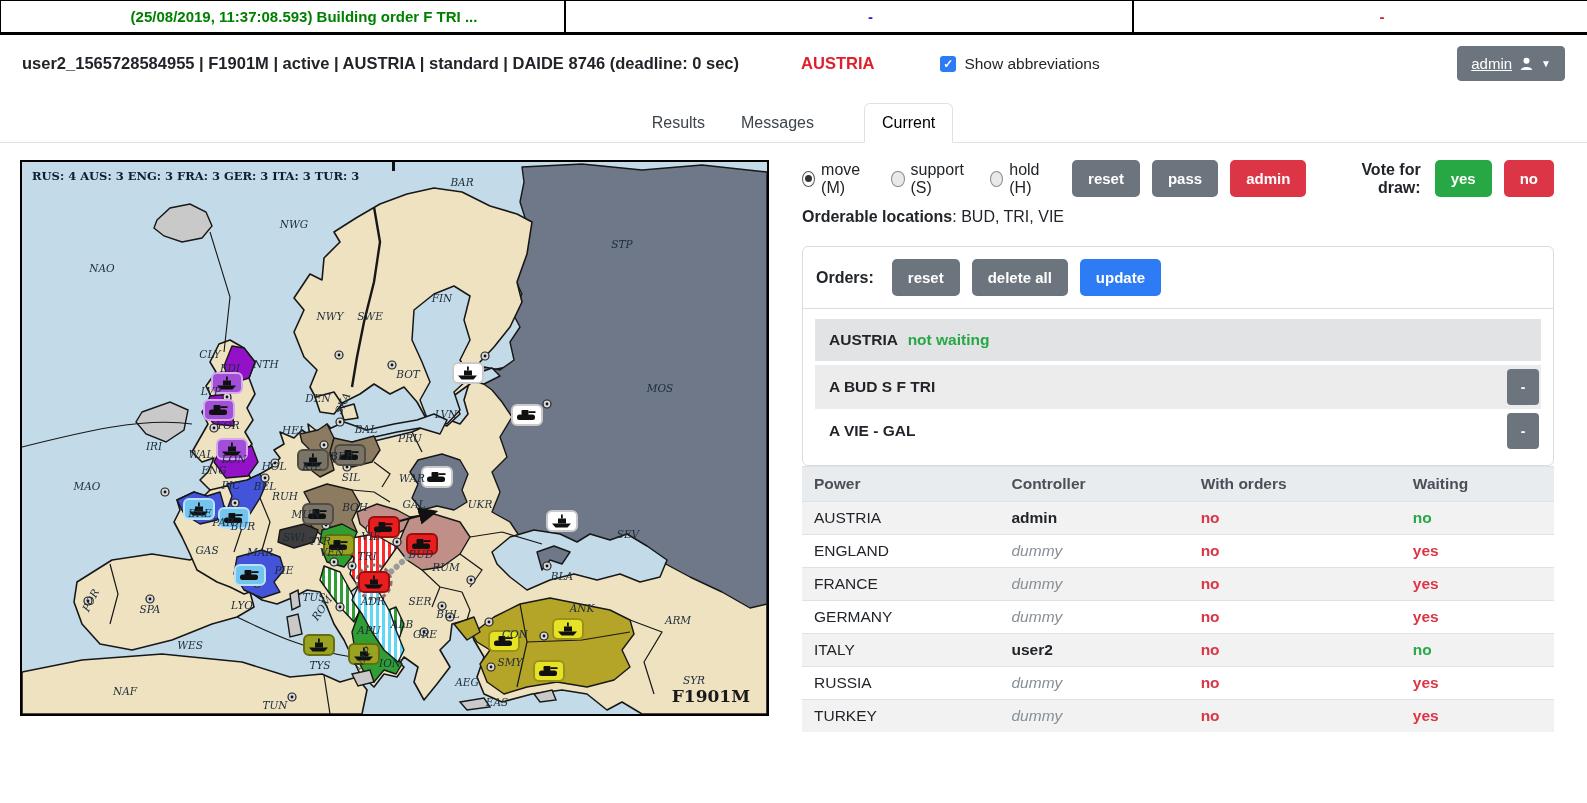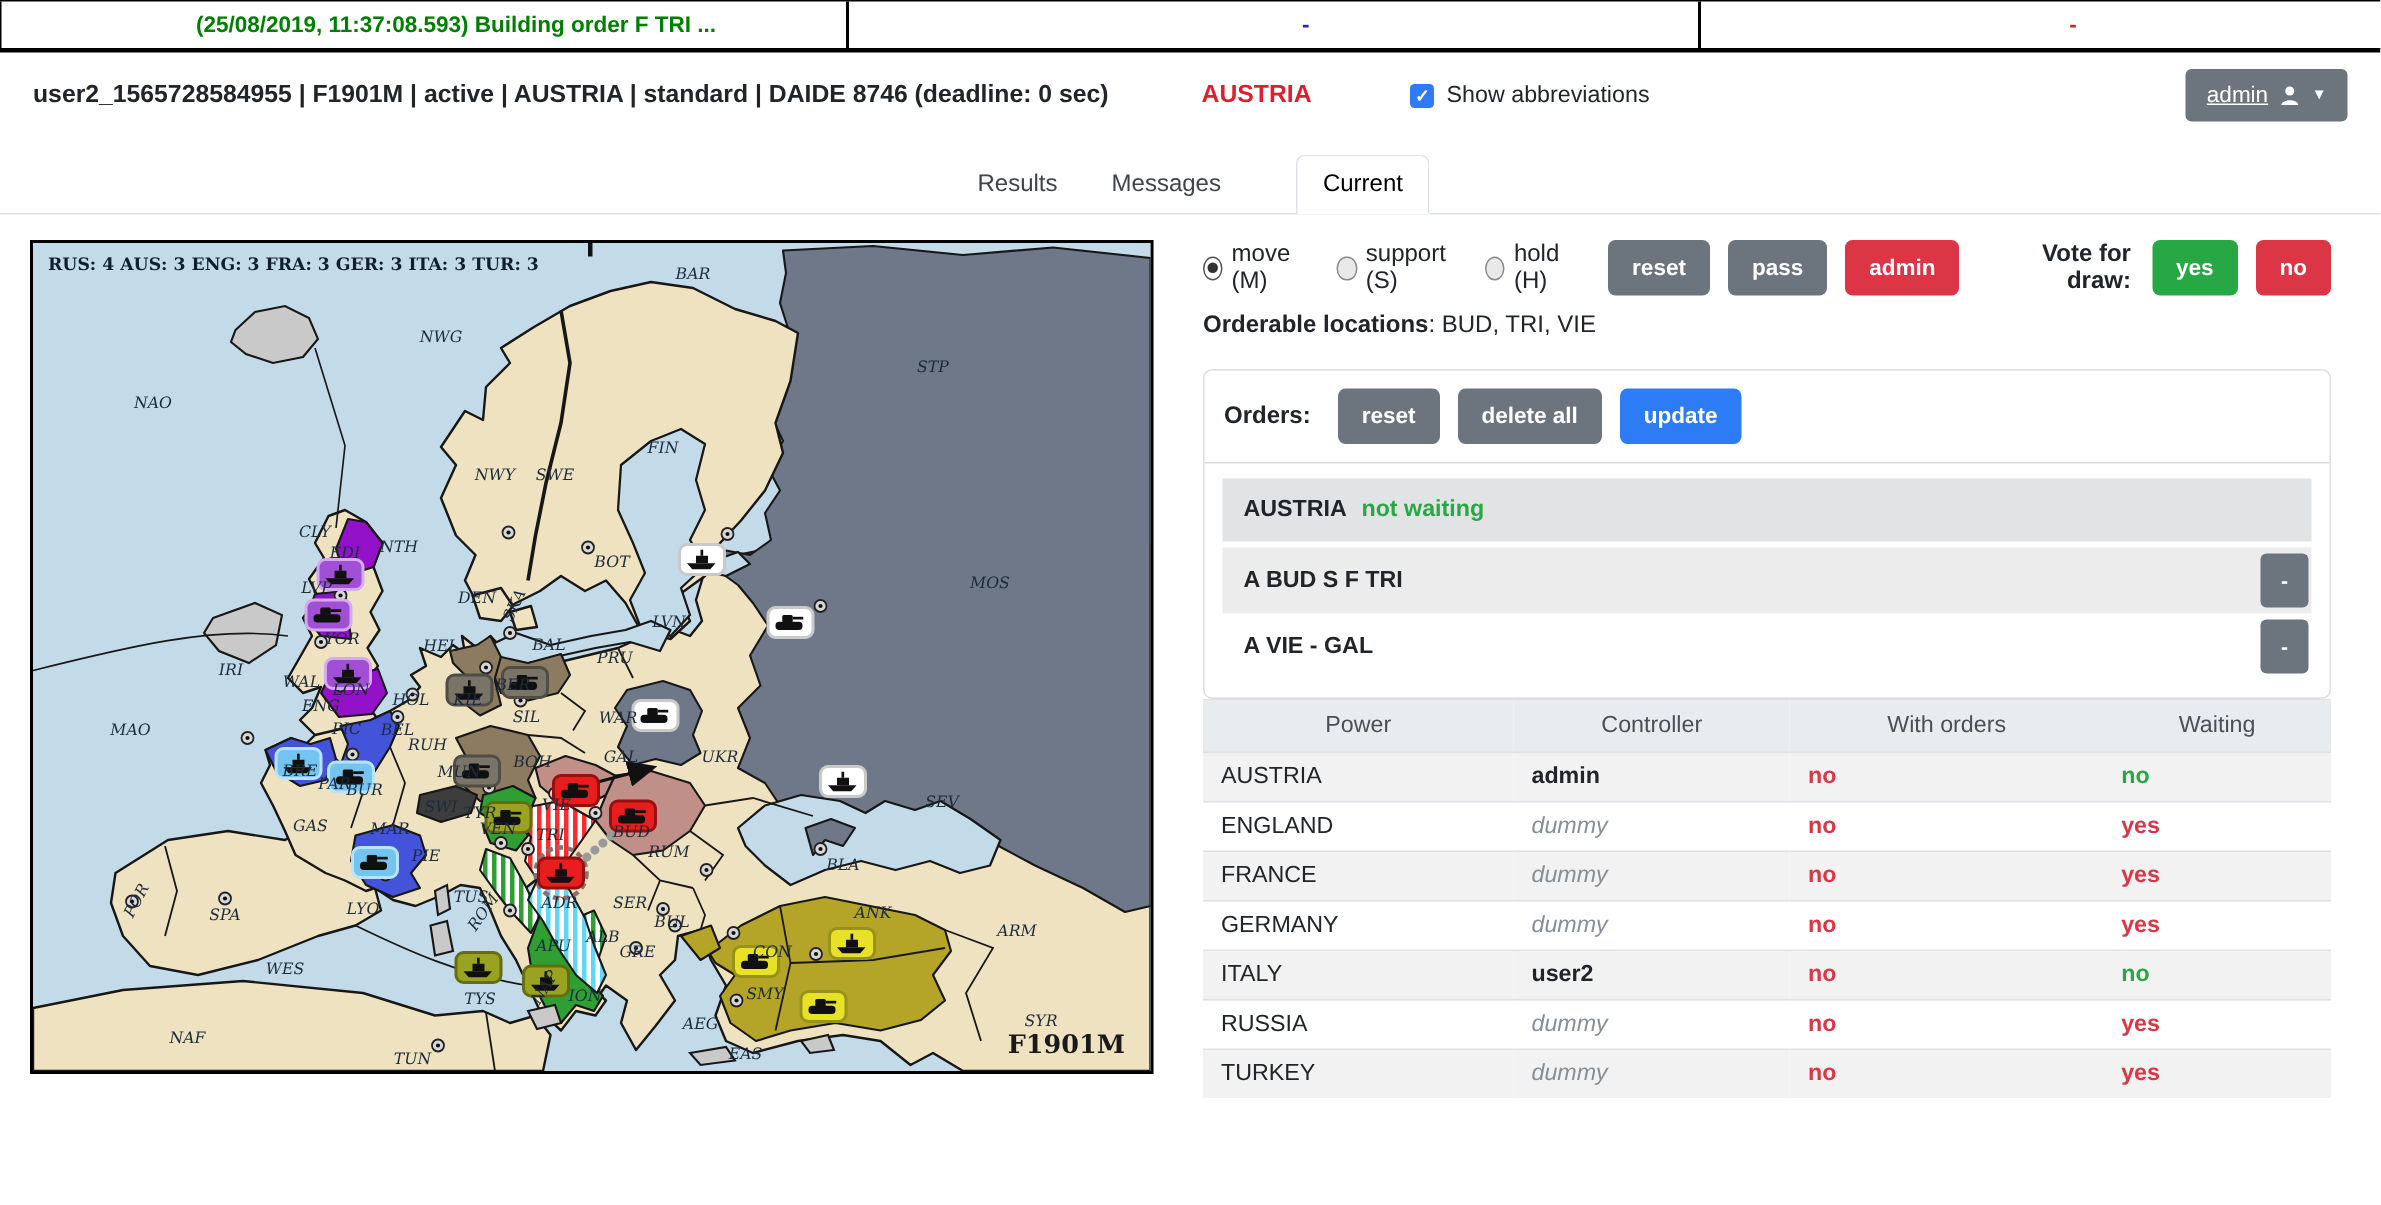--- a/index.html
+++ b/index.html
@@ -62,21 +62,21 @@
   .power-row{background:#e2e3e5;padding:12px 14px;font-weight:bold;font-size:15.5px;margin-bottom:4px;}
   .power-row .status{color:#28a745;margin-left:6px;}
   .order-row{display:flex;align-items:center;justify-content:space-between;padding:4px 2px 4px 14px;font-weight:bold;font-size:15.5px;}
   .order-row:nth-child(odd){background:#ececec;}
   .order-row:nth-child(even){background:#fff;}
   .minus-btn{background:#6c757d;border:none;border-radius:4px;color:#fff;font-weight:bold;width:32px;height:36px;font-size:14px;cursor:pointer;}
 
   
   .powers-heading{color:#6c7680;font-size:17px;margin:24px 0 10px 0;}
   table.powers{width:100%;border-collapse:collapse;font-size:15.5px;}
-  table.powers th{background:#e9ecef;color:#495057;text-align:center;font-weight:normal;padding:8px 12px;border-top:1px solid #dee2e6;border-bottom:1px solid #dee2e6;}
+  table.powers th{background:#e9ecef;color:#495057;text-align:left;font-weight:bold;padding:8px 12px;border-top:1px solid #dee2e6;border-bottom:1px solid #dee2e6;}
   table.powers td{padding:7px 12px;border-top:1px solid #dee2e6;}
   table.powers tbody tr:nth-child(odd){background:#f2f2f2;}
   .c-bold{font-weight:bold;}
   .c-dummy{font-style:italic;color:#868e96;}
 
   
   .maplabel{font-family:"DejaVu Serif","Liberation Serif",serif;font-style:italic;font-size:10.5px;fill:#1c2b3a;text-anchor:middle;}
   .counts{font-family:"DejaVu Serif","Liberation Serif",serif;font-weight:bold;font-size:11.5px;fill:#0f1f30;}
   .phase{font-family:"DejaVu Serif","Liberation Serif",serif;font-weight:bold;font-size:17px;fill:#1a1a1a;text-anchor:end;}
   .coast{fill:#efe2c0;stroke:#171717;stroke-width:1.6;stroke-linejoin:round;}

